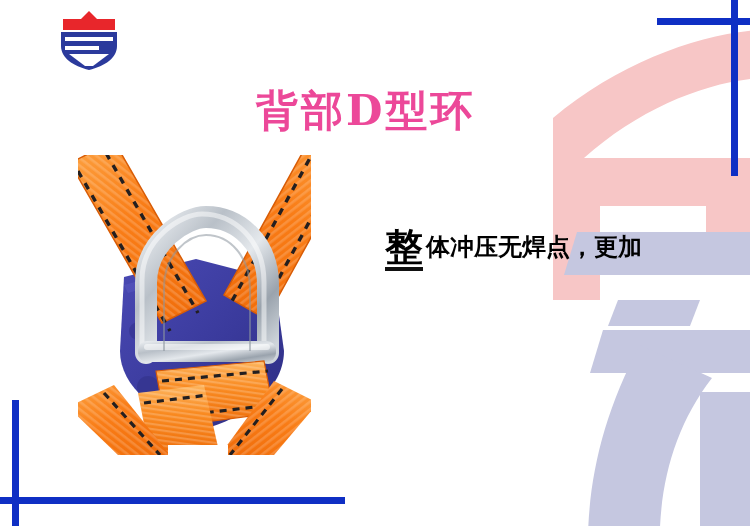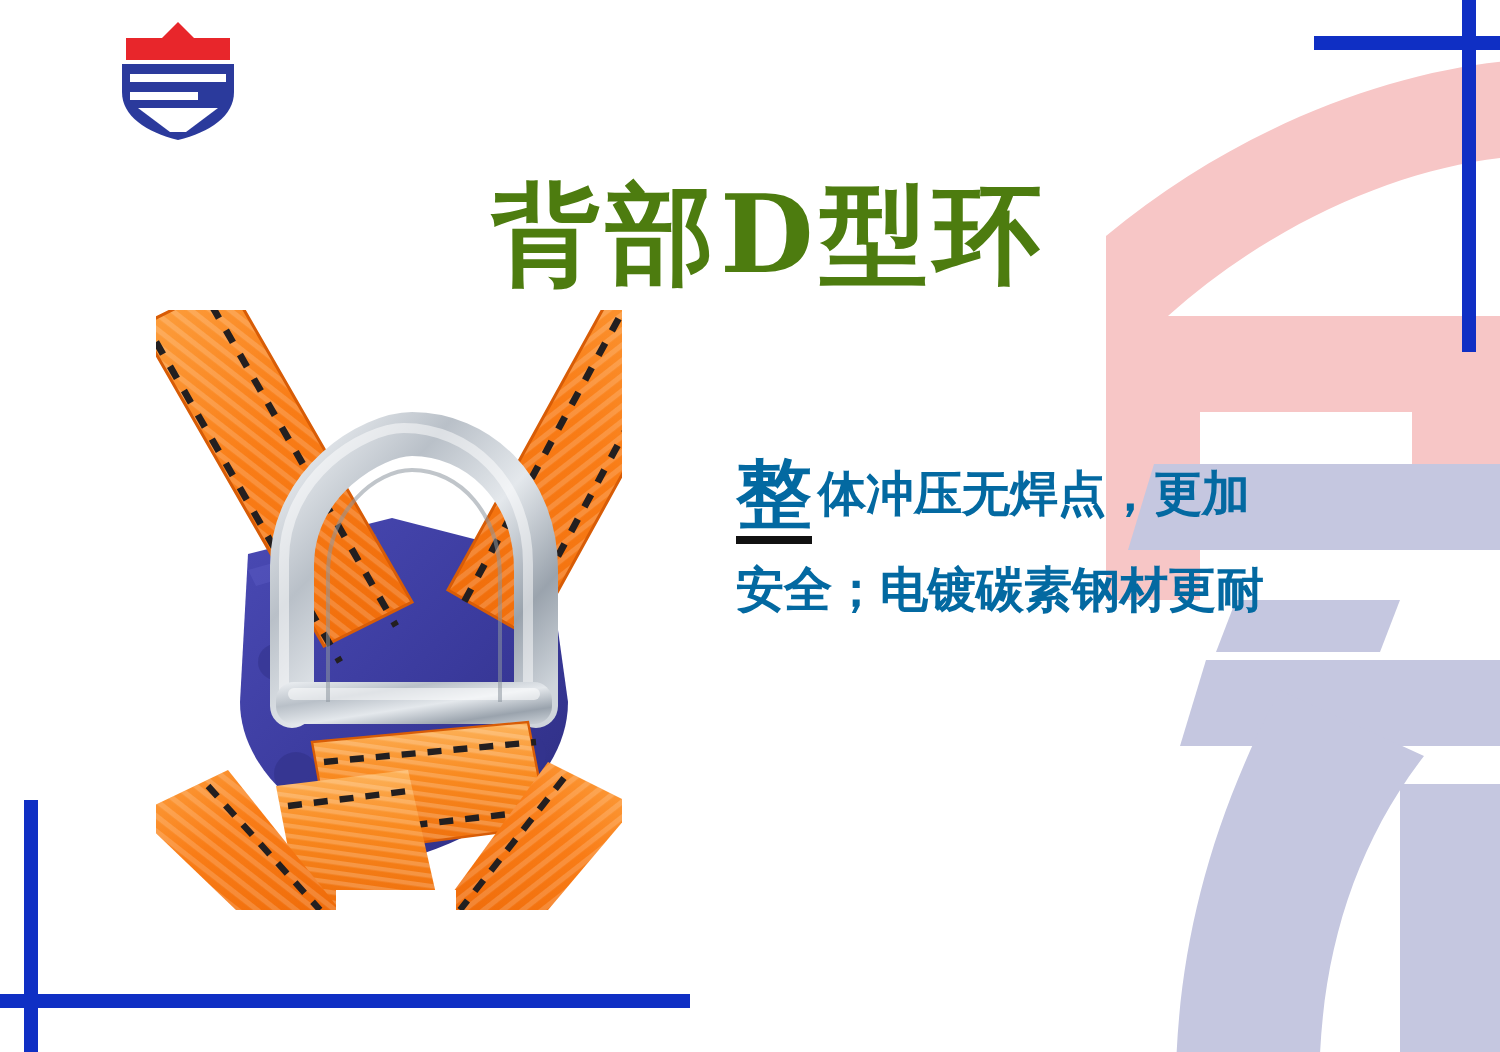--- a/index.html
+++ b/index.html
@@ -52,25 +52,25 @@
     letter-spacing: 1px;
     color: #14141e;
     font-family: "DejaVu Sans", "Liberation Sans", sans-serif;
     line-height: 1;
     white-space: nowrap;
   }
 
   
   .title {
     position: absolute;
-    left: 246px;
+    left: 256px;
     top: 88px;
-    font-size: 54px;
+    font-size: 42px;
     font-weight: bold;
-    color: #4d7c0f;
+    color: #ec4899;
     letter-spacing: 3px;
     line-height: 1.1;
     font-family: "DejaVu Serif", "Liberation Serif", serif;
     white-space: nowrap;
   }
 
   
   .photo {
     position: absolute;
     left: 78px;
@@ -78,25 +78,25 @@
     width: 233px;
     height: 300px;
     background: #ffffff;
     overflow: hidden;
   }
   .photo svg { display: block; }
 
   
   .copy {
     position: absolute;
-    left: 368px;
+    left: 385px;
     top: 224px;
     width: 300px;
-    color: #0369a1;
-    font-family: Liberation Sans, sans-serif;
+    color: #000000;
+    font-family: Liberation Serif, serif;
   }
   .copy-line {
     font-size: 24px;
     font-weight: bold;
     line-height: 47px;
     letter-spacing: 0px;
     white-space: nowrap;
   }
   .copy-lead {
     font-size: 38px;
@@ -291,16 +291,15 @@
       </g>
 
       <path d="M 90 290 L 150 290 L 150 300 L 90 300 Z" fill="#ffffff"></path>
     </svg>
   </div>
 
   <div class="copy">
     <div class="copy-line">
       <span class="copy-lead">整</span><span>体冲压无焊点，更加</span>
     </div>
-    <div class="copy-line">安全；电镀碳素钢材更耐</div>
   </div>
 
 </div>
 
 </body></html>

